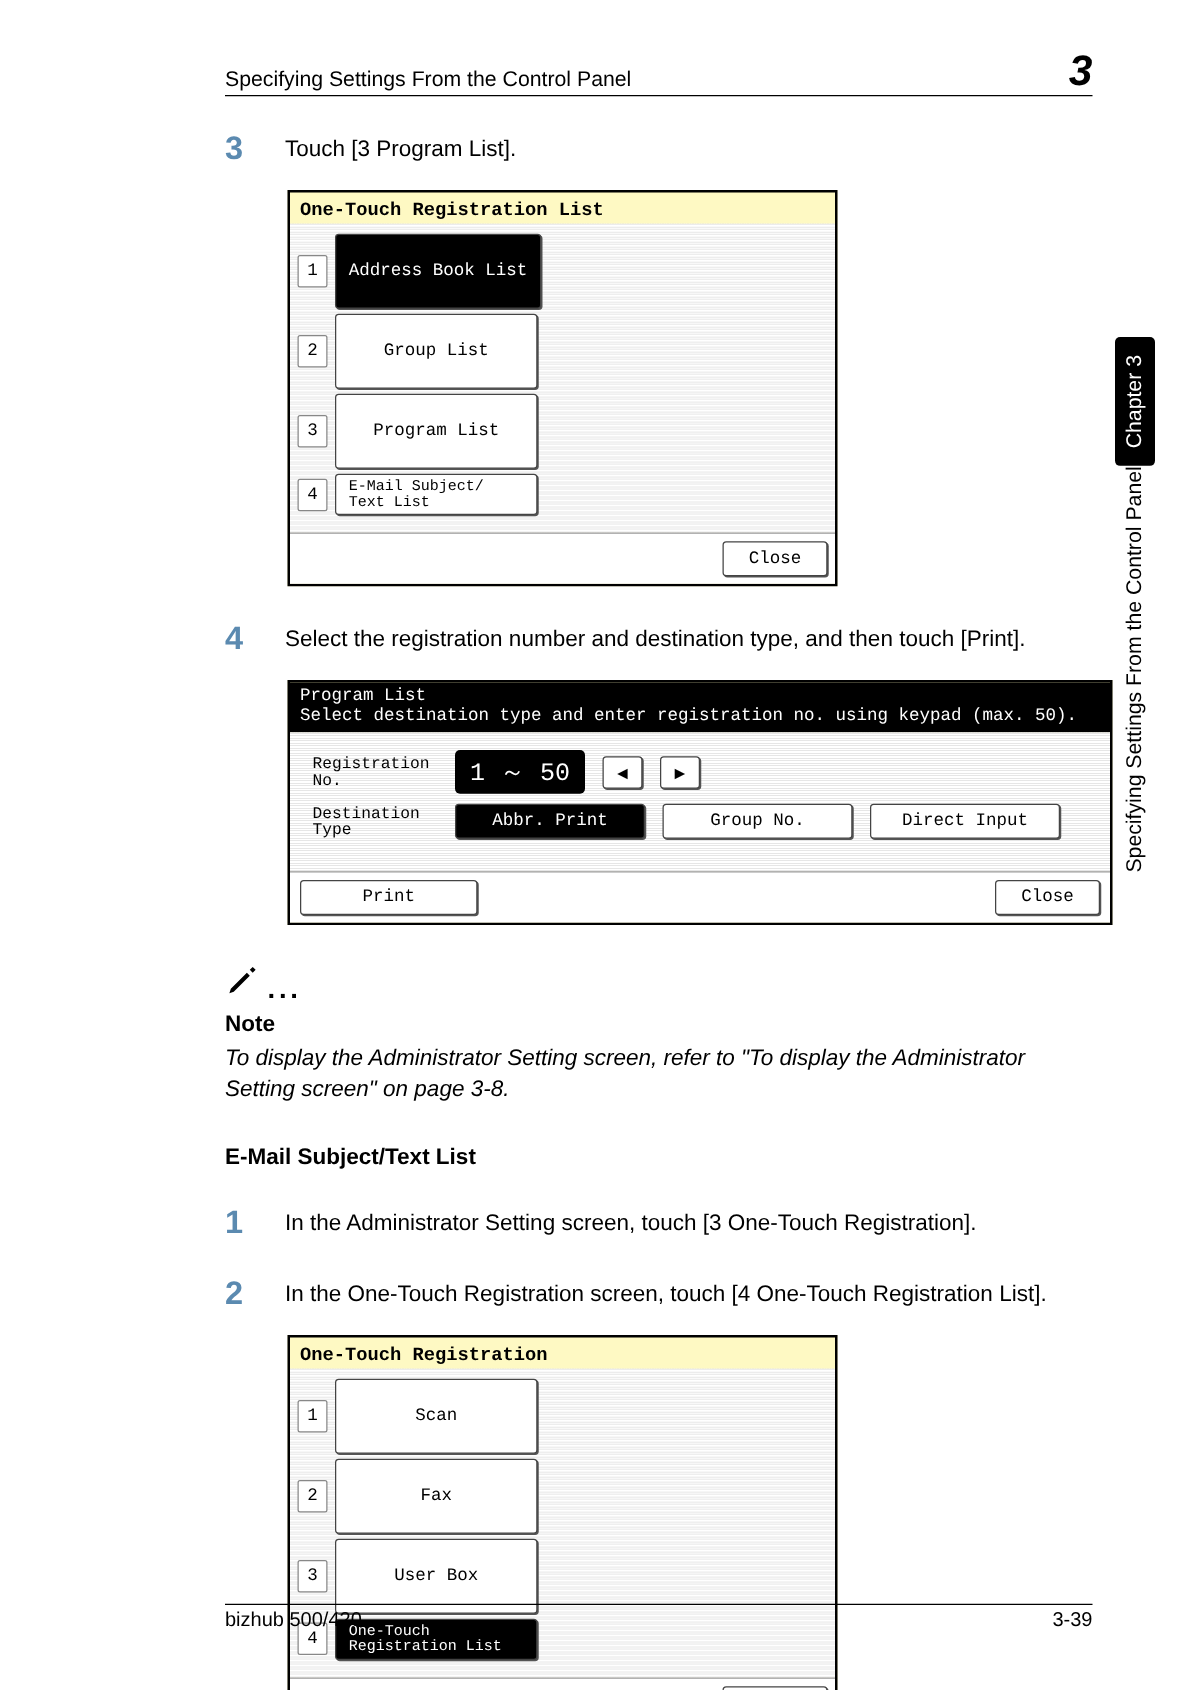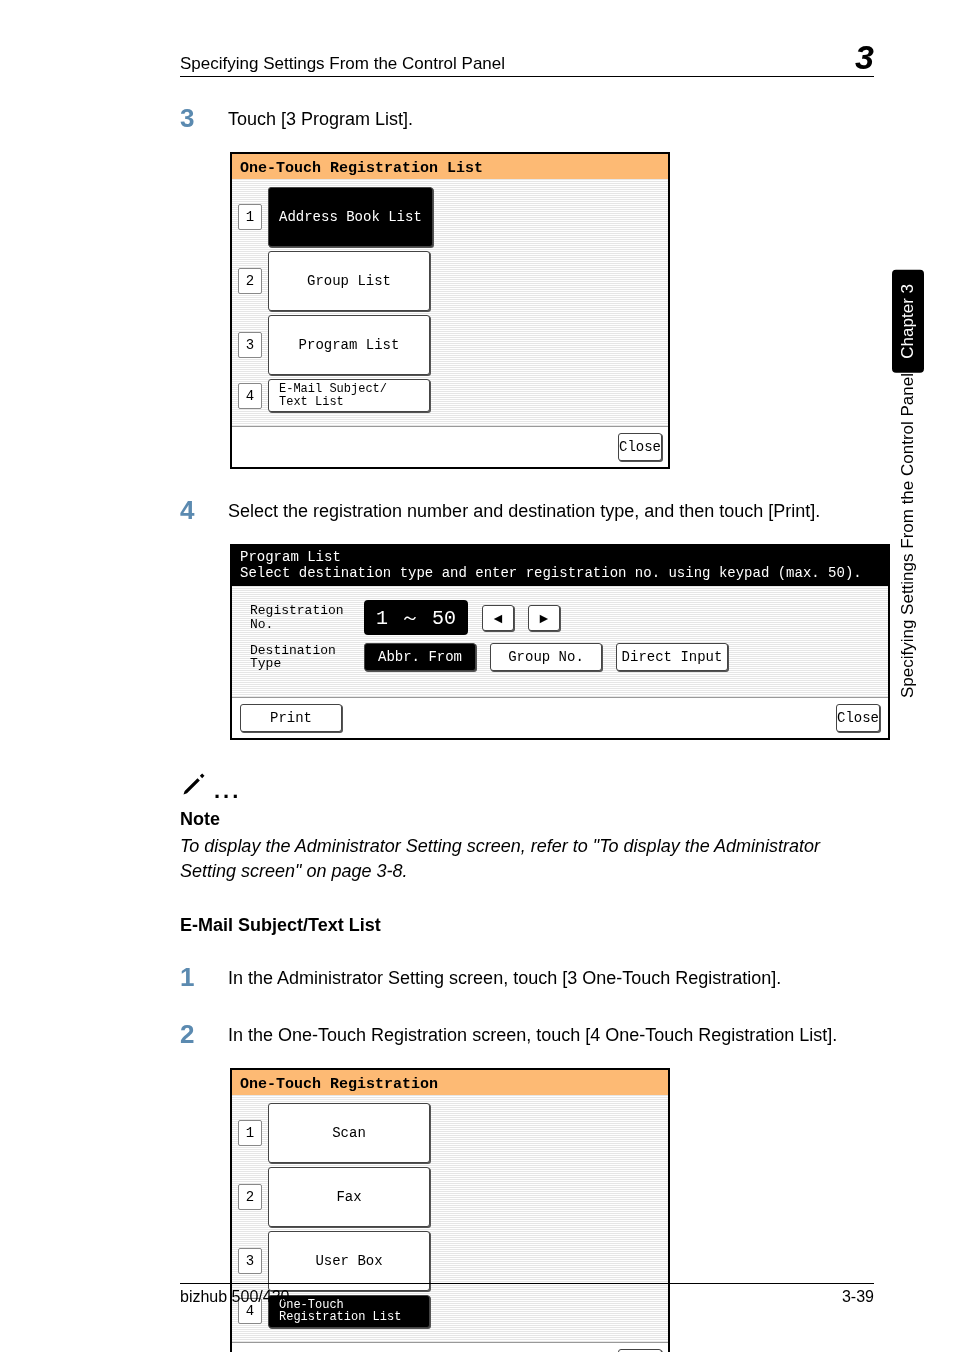--- a/index.html
+++ b/index.html
@@ -73,21 +73,21 @@
     flex: 0 0 auto;
   }
   .step-text {
     font-size: 18px;
     line-height: 1.4;
     padding-top: 4px;
   }
   .lcd {
     margin: 18px 0 0 50px;
     border: 2px solid #000;
-    background: #fdba74;
+    background: #fef9c3;
     box-sizing: border-box;
   }
   .lcd.narrow { width: 440px; }
   .lcd.wide { width: 660px; }
   .lcd-title {
     font-family: "Courier New", monospace;
     font-size: 15px;
     font-weight: bold;
     padding: 6px 8px 2px 8px;
   }
@@ -120,21 +120,21 @@
     border-radius: 3px;
     padding: 21px 10px;
     min-width: 140px;
     text-align: center;
     box-shadow: 1px 1px 0 #555;
   }
   .lcd-btn.sel {
     background: #000;
     color: #fff;
   }
-  .lcd-btn.small { min-width: 0; padding: 5px 0; }
+  .lcd-btn.small { min-width: 0; padding: 5px 20px; }
   .lcd-btn.two-line {
     line-height: 1.05;
     font-size: 12px;
     padding: 3px 10px;
     text-align: left;
   }
   .lcd-foot {
     display: flex;
     justify-content: flex-end;
     padding: 6px;
@@ -281,21 +281,21 @@
         <div class="arrow-btn">
           <span>◄</span>
         </div>
         <div class="arrow-btn">
           <span>►</span>
         </div>
       </div>
       <div class="lcd-row" style="gap:14px; margin-top:8px;">
         <div class="lcd-label" style="white-space:pre;">Destination
 Type</div>
-        <div class="lcd-btn sel small" style="min-width:110px;">Abbr. From</div>
+        <div class="lcd-btn sel small" style="min-width:110px;">Abbr. Print</div>
         <div class="lcd-btn small" style="min-width:110px;font-family:Liberation Mono, monospace;">Group No.</div>
         <div class="lcd-btn small" style="min-width:110px;">Direct Input</div>
       </div>
     </div>
     <div class="lcd-foot between">
       <div class="lcd-btn small" style="min-width:100px;">Print</div>
       <div class="lcd-btn small">Close</div>
     </div>
   </div>
 

